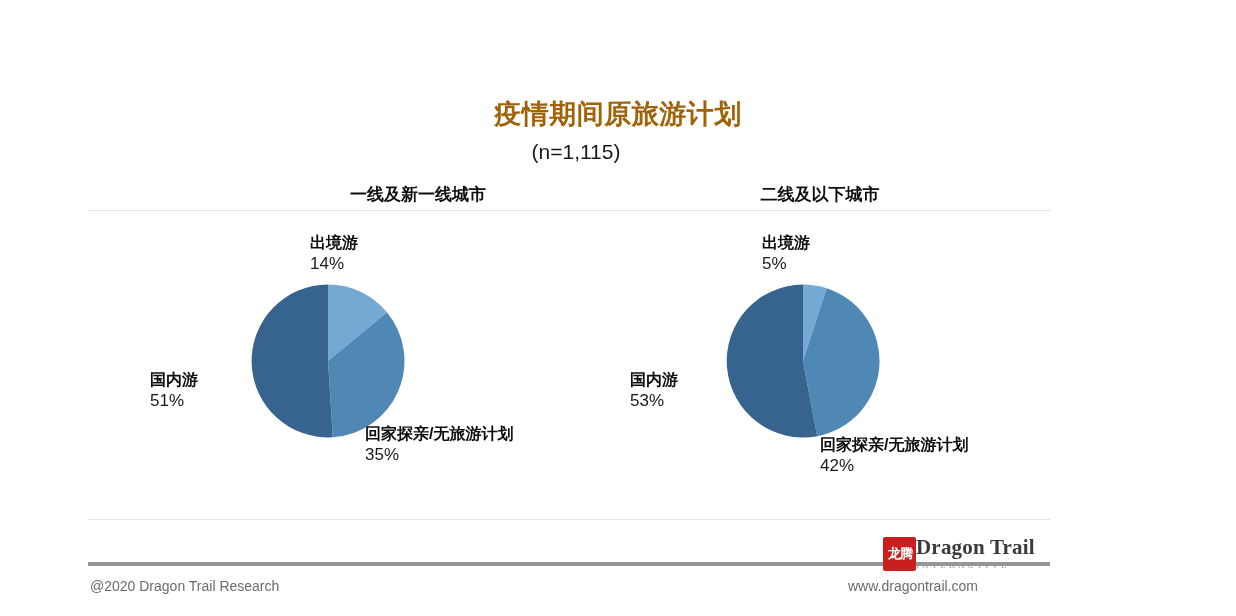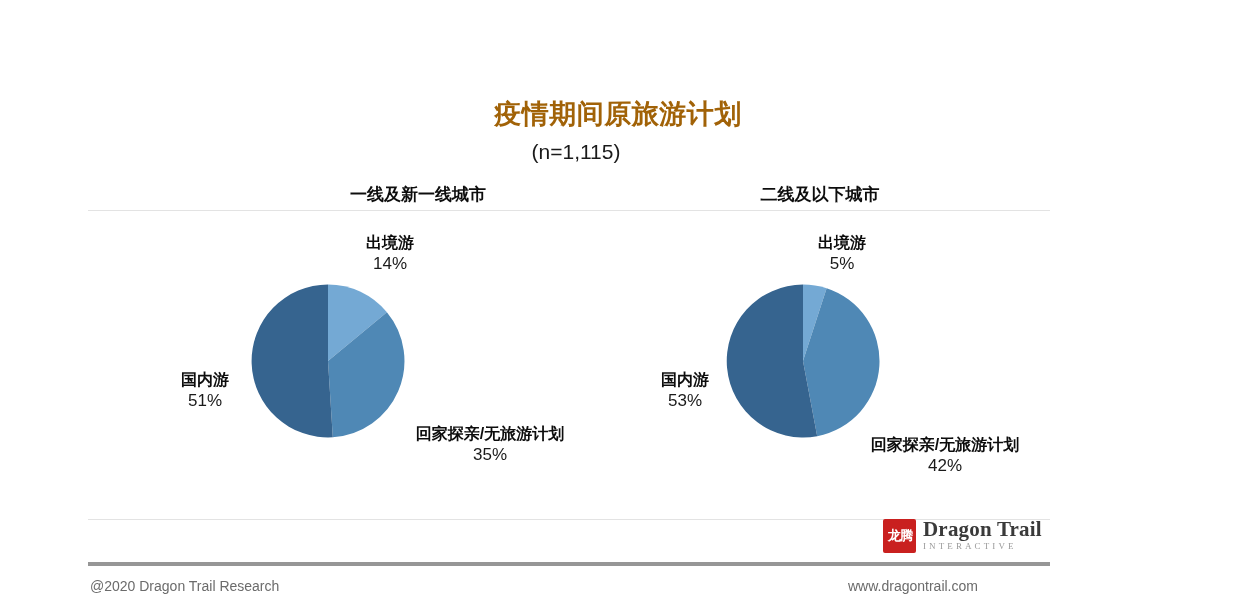--- a/index.html
+++ b/index.html
@@ -88,21 +88,21 @@
     width: 156px;
     height: 156px;
   }
   #pie-left  { left: 250px; }
   #pie-right { left: 725px; }
   .pie-wrap svg { display: block; width: 156px; height: 156px; }
 
   
   .dlabel {
     position: absolute;
-    text-align: center;
+    text-align: left;
   }
   .dlabel .dl-name {
     display: block;
     font-size: 16px;
     font-weight: bold;
     color: #0d0d0d;
     line-height: 1.28;
     white-space: nowrap;
   }
   .dlabel .dl-val {
@@ -124,22 +124,21 @@
   #label-r-home { left: 820px; top: 435px; width: 250px; }
 
   
   .logo {
     position: absolute;
     left: 883px;
     top: 519px;
     width: 170px;
     height: 52px;
     display: flex;
-    align-items: flex-start;
-    gap: 7px;
+    align-items: flex-end;
   }
   .logo-seal {
     width: 33px;
     height: 34px;
     background: #c9201f;
     border-radius: 2px;
     position: relative;
     flex: 0 0 auto;
     display: flex;
     align-items: center;

